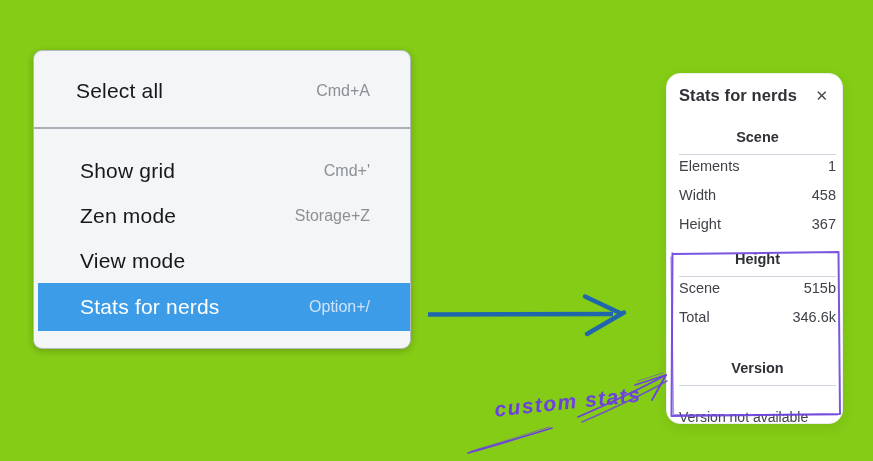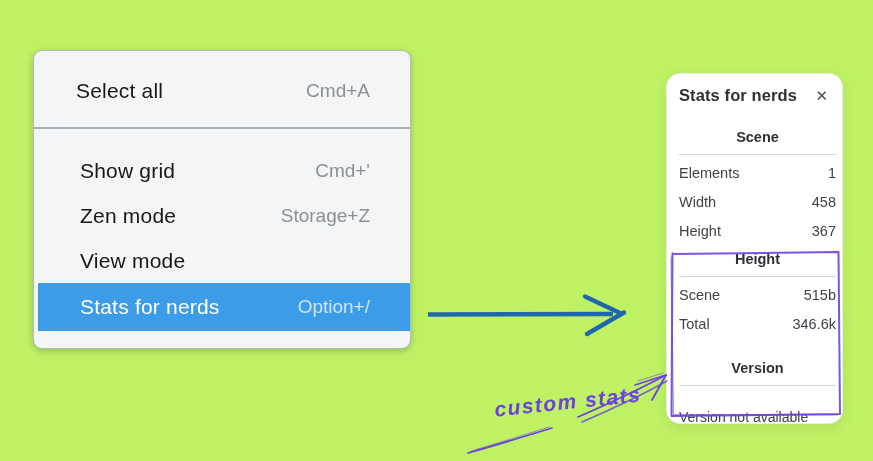--- a/index.html
+++ b/index.html
@@ -3,21 +3,21 @@
 <meta charset="utf-8">
 <style>
   * { box-sizing: border-box; margin: 0; padding: 0; }
   html, body { background: #ffffff; }
   body { font-family: "Liberation Sans", sans-serif; }
 
   .canvas {
     position: relative;
     width: 873px;
     height: 461px;
-    background: #bef264;
+    background: #84cc16;
     overflow: hidden;
   }
 
   
   .context-menu {
     position: absolute;
     left: 33px; top: 50px;
     width: 378px;
     background: var(--menu-bg, #f4f5f6);
     border: 1.5px solid var(--menu-border, #b4bac0);
@@ -34,21 +34,21 @@
     height: 45px;
     padding: 0 40px 0 42px;
     cursor: default;
   }
   .menu-item .label {
     font-size: 21px;
     color: var(--menu-text, #17181a);
     letter-spacing: 0.2px;
   }
   .menu-item .shortcut {
-    font-size: 19px;
+    font-size: 16px;
     color: var(--shortcut-gray, #8b9096);
   }
   .menu-item.selected {
     height: 48px;
     background: var(--highlight-blue, #3d9ce8);
   }
   .menu-item.selected .label { color: var(--highlight-text, #ffffff); }
   .menu-item.selected .shortcut { color: var(--highlight-shortcut, #cfe4f9); }
 
   
@@ -95,21 +95,21 @@
   .h-scene   { margin-top: 24px; }
   .h-storage { margin-top: 6px; }
   .h-version { margin-top: 22px; }
   .rule {
     border: none;
     border-top: 1px solid var(--rule-gray, #cfd5dc);
     margin-top: 9px;
   }
   .stat-row {
     display: flex;
-    align-items: center;
+    align-items: flex-start;
     justify-content: space-between;
     height: 29px;
     font-size: 14.5px;
   }
   .rows-block { margin-top: 3px; margin-bottom: 2px; }
   .stat-row .stat-value { text-align: right; }
   .version-note {
     margin-top: 23px;
     font-size: 14px;
     color: var(--panel-text, #3f4248);

